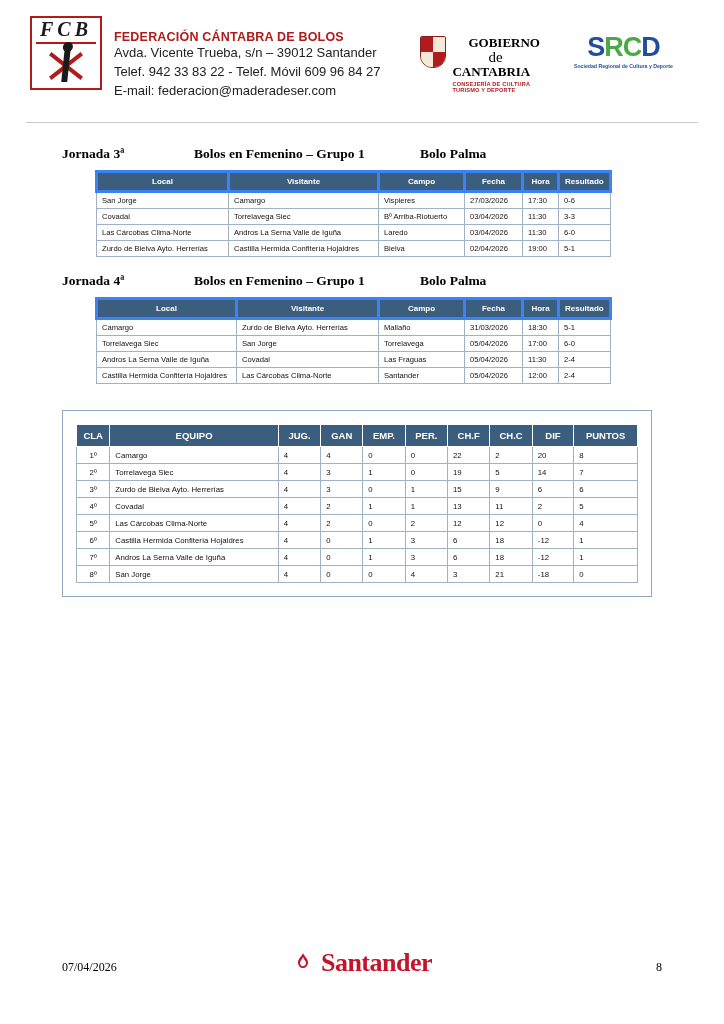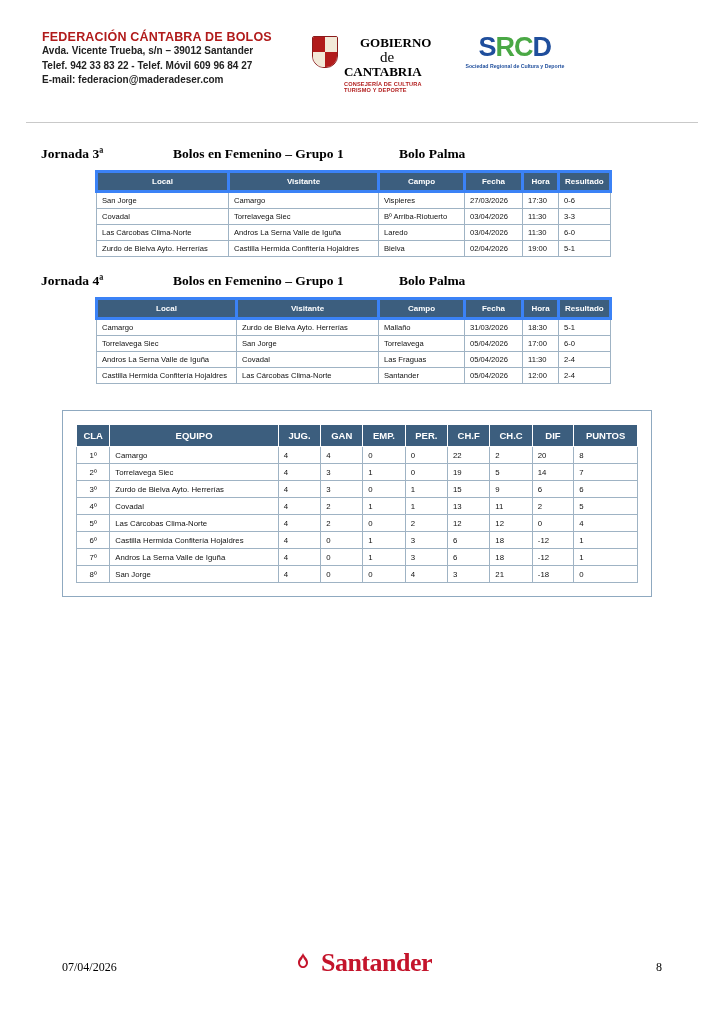--- a/index.html
+++ b/index.html
@@ -94,22 +94,22 @@
     flex: 0 0 auto;
     padding-top: 16px;
   }
   .fed-title {
     font-size: 12.5px;
     font-weight: bold;
     color: #b11b1b;
     letter-spacing: .2px;
   }
   .fed-line {
-    font-size: 10px;
-    font-weight: bold;
+    font-size: 13px;
+    font-weight: normal;
     color: #222;
     line-height: 1.45;
   }
 
   .gob {
     margin-left: 40px;
     display: flex;
     align-items: flex-start;
     padding-top: 22px;
     flex: 0 0 auto;
@@ -178,21 +178,21 @@
 
   
   .content { padding: 18px 0 0 0; }
 
   .jornada-head {
     display: flex;
     align-items: flex-start;
     font-family: "Liberation Serif", serif;
     font-weight: bold;
     font-size: 13.5px;
-    margin: 16px 0 8px 41px;
+    margin: 16px 0 8px 62px;
   }
   .jornada-head .j-round { width: 132px; }
   .jornada-head .j-title { width: 226px; }
   .jornada-head .j-mode  { }
 
   table.fixtures {
     border-collapse: collapse;
     margin-left: 95px;
     font-size: 7.6px;
   }
@@ -291,20 +291,28 @@
     font-weight: bold;
     color: #c4142b;
     letter-spacing: -.5px;
   }
 </style>
 </head>
 <body>
 
 <div class="header">
 
+  <div class="fcb-logo">
+    <div class="fcb-box"></div>
+    <div class="fcb-letters">FCB</div>
+    <div class="fcb-underline"></div>
+    <div class="fcb-bar1"></div>
+    <div class="fcb-bar2"></div>
+    <div class="fcb-pin"></div>
+  </div>
 
   <div class="fed-text">
     <div class="fed-title">FEDERACIÓN CÁNTABRA DE BOLOS</div>
     <div class="fed-line">Avda. Vicente Trueba, s/n – 39012 Santander</div>
     <div class="fed-line">Telef. 942 33 83 22  -  Telef. Móvil 609 96 84 27</div>
     <div class="fed-line">E-mail: federacion@maderadeser.com</div>
   </div>
 
   <div class="gob">
     <div class="shield">

